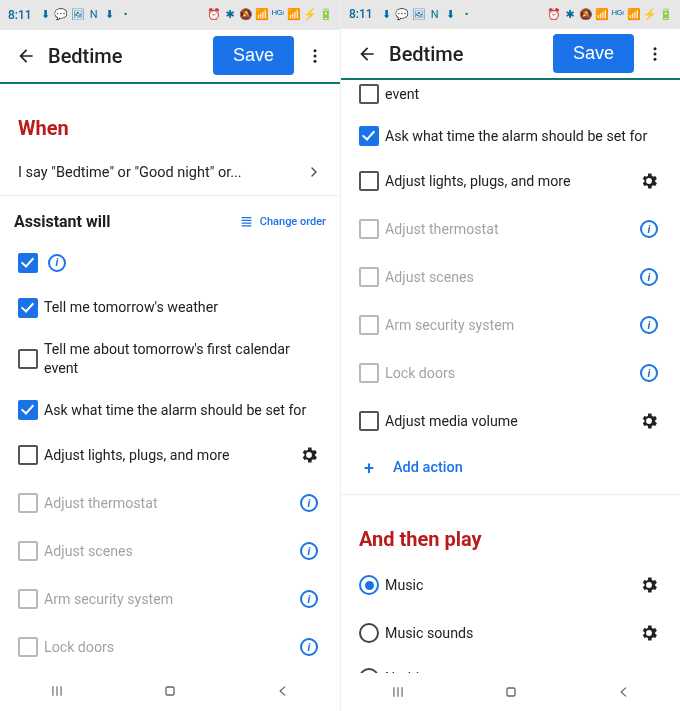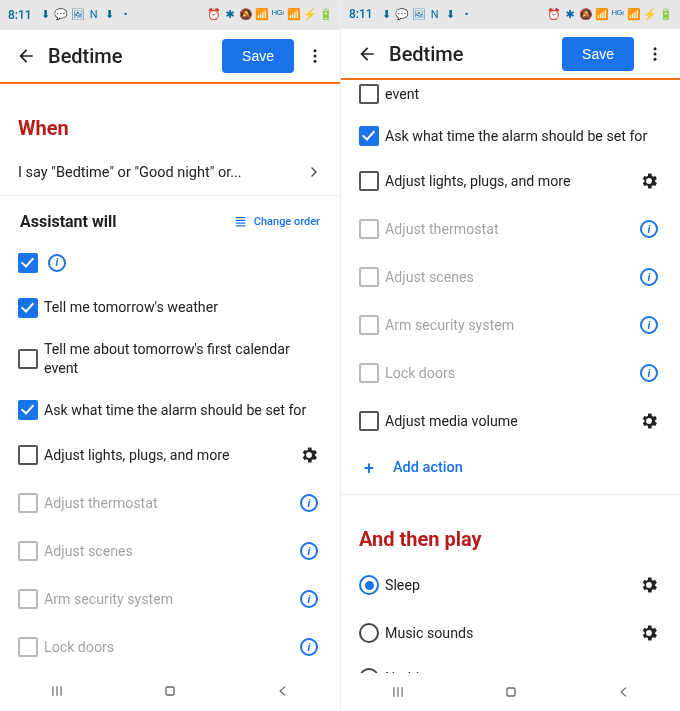--- a/index.html
+++ b/index.html
@@ -5,31 +5,31 @@
   * { box-sizing: border-box; margin: 0; padding: 0; }
   body { font-family: Roboto, "Helvetica Neue", Arial, sans-serif; background: #fff; width: 680px; height: 711px; overflow: hidden; }
   .screens { display: flex; width: 680px; height: 711px; }
   .screen { width: 340px; height: 711px; position: relative; display: flex; flex-direction: column; background: #fff; }
   .screen + .screen { border-left: 1px solid #eee; }
   .statusbar { height: 30px; background: #e7e7e7; display: flex; align-items: center; padding: 0 8px; font-size: 12px; color: #0369a1; }
   .statusbar .time { font-weight: 500; margin-right: 6px; }
   .statusbar .icons { display: flex; gap: 4px; align-items: center; margin-left: 2px; }
   .statusbar .right { margin-left: auto; display: flex; gap: 4px; align-items: center; }
   .sb-icon { width: 12px; height: 12px; display: inline-flex; align-items: center; justify-content: center; font-size: 11px; }
-  .appbar { height: 54px; display: flex; align-items: center; padding: 0 10px; border-bottom: 2px solid #f97316; background: #fff; }
+  .appbar { height: 54px; display: flex; align-items: center; padding: 0 10px; border-bottom: 2px solid #0f766e; background: #fff; }
   .appbar .back { width: 32px; height: 32px; display: flex; align-items: center; justify-content: center; cursor: pointer; }
   .appbar .title { font-size: 20px; font-weight: 500; color: #222; margin-left: 6px; }
-  .appbar .save { margin-left: auto; background: #1a73e8; color: #fff; border: none; border-radius: 4px; padding: 9px 20px; font-size: 14px; font-weight: 500; cursor: pointer; }
+  .appbar .save { margin-left: auto; background: #1a73e8; color: #fff; border: none; border-radius: 4px; padding: 9px 20px; font-size: 18px; font-weight: 500; cursor: pointer; }
   .appbar .overflow { width: 30px; height: 32px; display: flex; align-items: center; justify-content: center; cursor: pointer; margin-left: 6px; }
   .content { flex: 1 1 auto; overflow: hidden; }
   .section-hdr { padding: 32px 18px 10px; font-size: 20px; font-weight: 700; color: #b91c1c; }
   .trigger-row { display: flex; align-items: center; padding: 14px 18px; border-bottom: 1px solid #eee; cursor: pointer; }
   .trigger-row .txt { font-size: 14.5px; color: #222; }
   .trigger-row .chev { margin-left: auto; }
-  .assist-hdr { display: flex; align-items: center; padding: 16px 20px 8px; text-align: center; }
+  .assist-hdr { display: flex; align-items: center; padding: 16px 14px 8px; text-align: center; }
   .assist-hdr .htxt { font-size: 16px; font-weight: 700; color: #1f1f1f; }
   .assist-hdr .change { margin-left: auto; display: flex; align-items: center; gap: 6px; color: #1a73e8; font-size: 11px; font-weight: 500; cursor: pointer; }
   .row { display: flex; align-items: center; padding: 11px 18px; gap: 6px; }
   .row.disabled .lbl, .row.disabled .cb-box { opacity: 0.42; }
   .cb { width: 20px; height: 20px; position: relative; flex-shrink: 0; cursor: pointer; }
   .cb-box { width: 20px; height: 20px; border: 2px solid #555; border-radius: 2px; display: block; }
   .cb.checked .cb-box { background: #1a73e8; border-color: #1a73e8; }
   .cb.checked::after { content: ""; position: absolute; left: 6px; top: 2px; width: 5px; height: 10px; border: solid #fff; border-width: 0 2.4px 2.4px 0; transform: rotate(42deg); }
   .lbl { font-size: 14.2px; color: #222; line-height: 1.35; flex: 1 1 auto; }
   .trail { width: 26px; height: 26px; display: flex; align-items: center; justify-content: center; flex-shrink: 0; cursor: pointer; }
@@ -323,21 +323,21 @@
 
       <div class="add-row">
         <span class="plus">+</span>
         <span>Add action</span>
       </div>
 
       <div class="section-hdr">And then play</div>
       <div id="play-right">
           <div class="row">
             <span class="radio selected"></span>
-            <span class="lbl">Sleep</span>
+            <span class="lbl">Music</span>
             <div class="trail gear">
               <svg viewBox="0 0 24 24">
                 <path fill="#222" d="M19.4 13a7.5 7.5 0 000-2l2.1-1.6-2-3.4-2.5 1a7.5 7.5 0 00-1.7-1L15 3h-4l-.3 2.9a7.5 7.5 0 00-1.7 1l-2.5-1-2 3.4L6.6 11a7.5 7.5 0 000 2l-2.1 1.6 2 3.4 2.5-1a7.5 7.5 0 001.7 1L11 21h4l.3-2.9a7.5 7.5 0 001.7-1l2.5 1 2-3.4zM12 15.5A3.5 3.5 0 1115.5 12 3.5 3.5 0 0112 15.5z"></path>
               </svg>
             </div>
           </div>
           <div class="row">
             <span class="radio"></span>
             <span class="lbl">Music sounds</span>
             <div class="trail gear">

